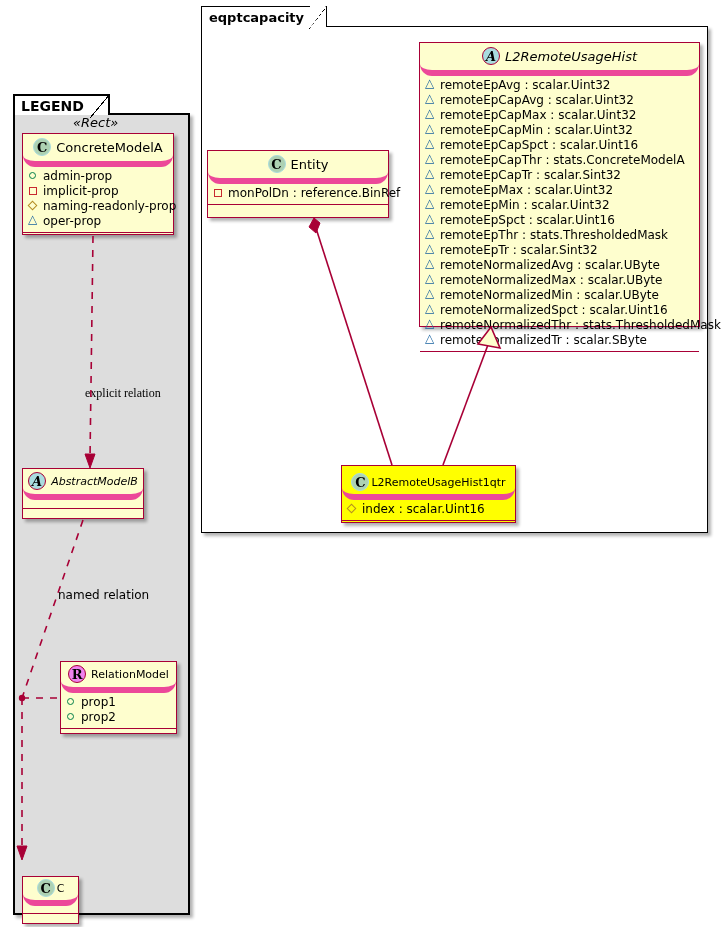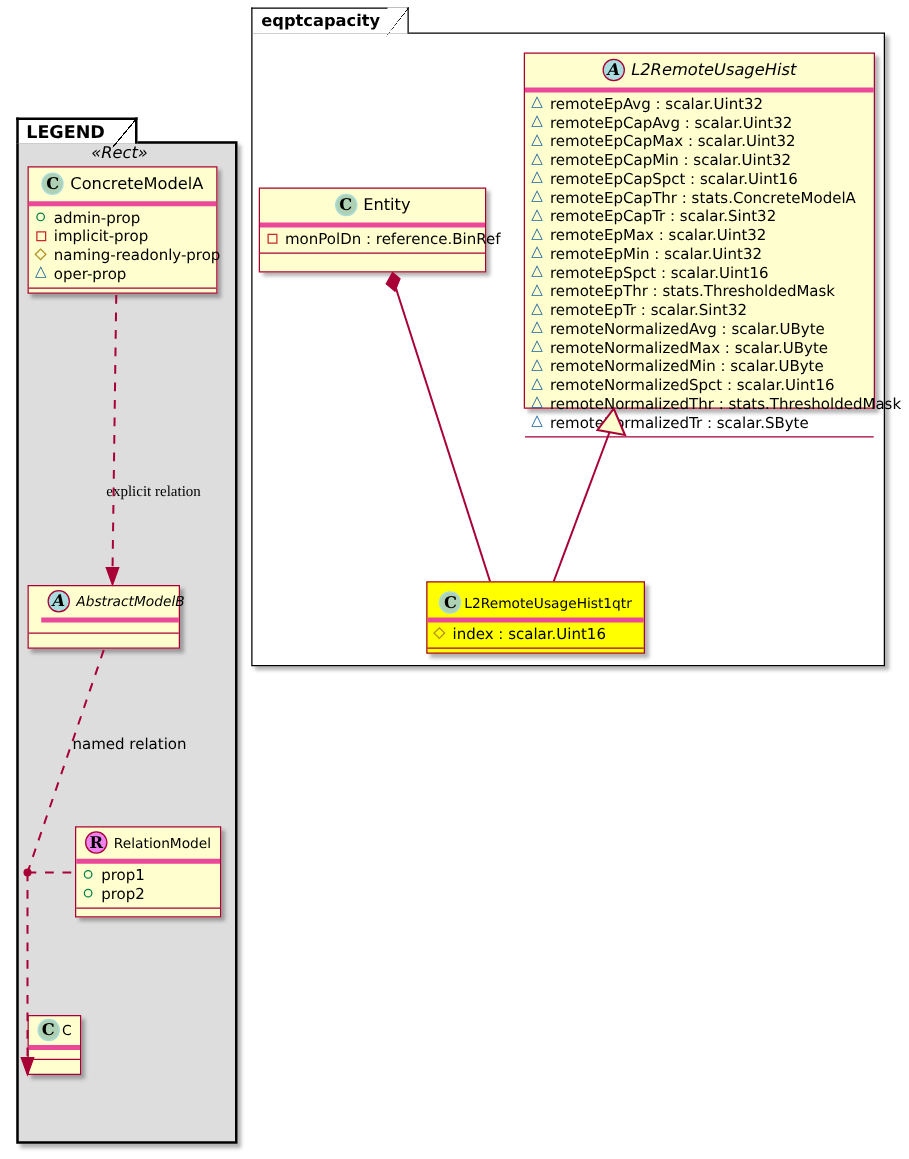--- a/index.html
+++ b/index.html
@@ -31,22 +31,23 @@
     box-shadow: 3px 3px 3px rgba(0,0,0,0.30);
     box-sizing: border-box;
   }
   .uml-box.highlight {
     background: #FFFF00;
   }
   .uml-head {
     position: relative;
     text-align: center;
     padding: 4px 6px 5px 6px;
-    border-bottom: 4px solid #ec4899;
-    white-space: nowrap;
+    border-bottom: 6px solid #ec4899;
+    white-space: nowrap;
+    border-radius: 12px;
   }
   .uml-title {
     font-size: 13px;
     line-height: 15px;
     display: inline-block;
     vertical-align: middle;
   }
   .uml-title.italic { font-style: italic; }
   .uml-title.small { font-size: 11px; }
   .uml-attrs {
@@ -304,39 +305,39 @@
     <div class="uml-attrs">
       <div class="attr-row"><span class="vis vis-circle"></span><span>admin-prop</span></div>
       <div class="attr-row"><span class="vis vis-square"></span><span>implicit-prop</span></div>
       <div class="attr-row"><span class="vis vis-diamond"></span><span>naming-readonly-prop</span></div>
       <div class="attr-row"><span class="vis vis-triangle"></span><span>oper-prop</span></div>
     </div>
     <div class="uml-methods"></div>
   </div>
 
   <div class="uml-box" style="left:22px; top:468px; width:122px; height:51px;">
-    <div class="uml-head" style="padding:3px 5px 4px 5px;margin-left:10px;">
+    <div class="uml-head" style="padding:3px 5px 4px 5px;">
       <span class="badge badge-a">A</span><span class="uml-title italic small">AbstractModelB</span>
     </div>
     <div class="uml-attrs empty"></div>
     <div class="uml-methods"></div>
   </div>
 
   <div class="uml-box" style="left:60px; top:661px; width:117px; height:73px;">
     <div class="uml-head" style="padding:3px 5px 4px 5px;">
       <span class="badge badge-r">R</span><span class="uml-title small">RelationModel</span>
     </div>
     <div class="uml-attrs">
       <div class="attr-row"><span class="vis vis-circle"></span><span>prop1</span></div>
       <div class="attr-row"><span class="vis vis-circle"></span><span>prop2</span></div>
     </div>
     <div class="uml-methods"></div>
   </div>
 
-  <div class="uml-box" style="left:22px; top:812px; width:43px; height:48px;">
+  <div class="uml-box" style="left:22px; top:876px; width:57px; height:48px;">
     <div class="uml-head" style="padding:2px 3px 3px 3px;">
       <span class="badge badge-c" style="margin-right:2px;">C</span><span class="uml-title small">C</span>
     </div>
     <div class="uml-attrs empty" style="height:7px;"></div>
     <div class="uml-methods" style="height:7px;"></div>
   </div>
 
   <div class="edge-label" style="left:85px; top:386px;font-family:Liberation Serif, serif;">explicit relation</div>
   <div class="edge-label" style="left:58px; top:588px;">named relation</div>
 

